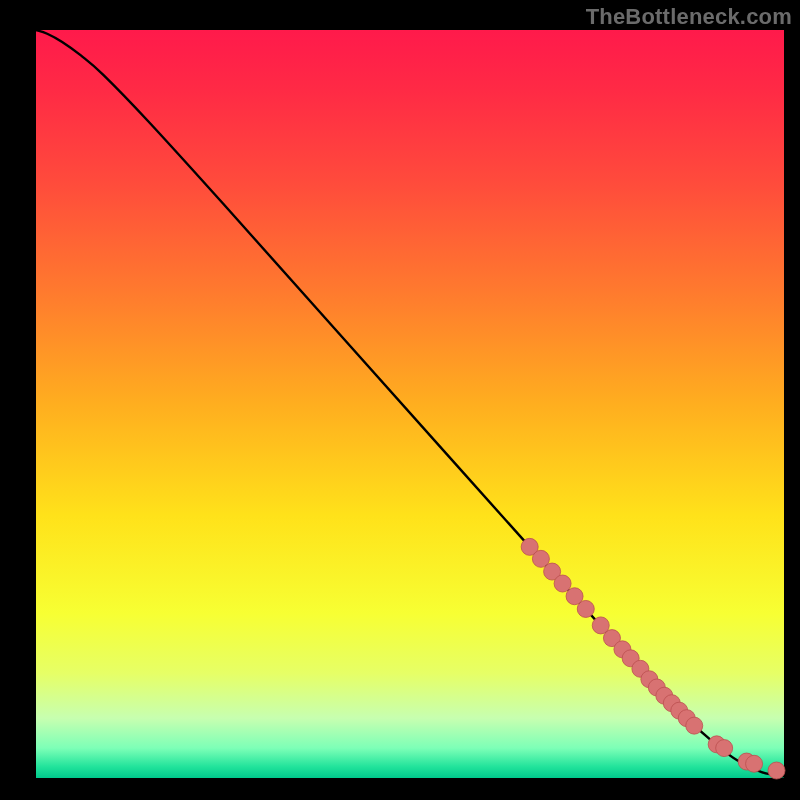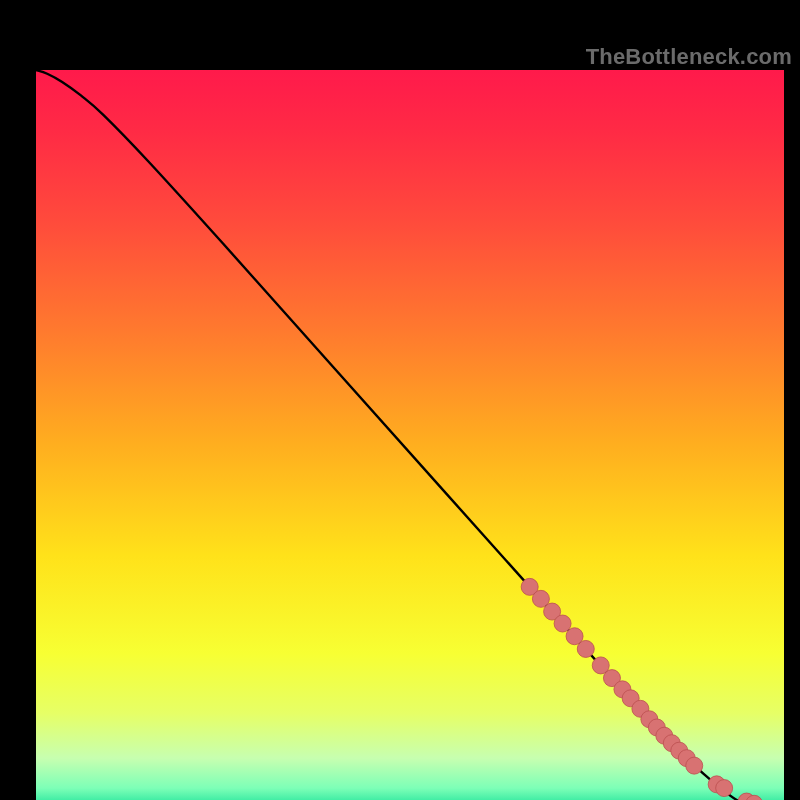--- a/index.html
+++ b/index.html
@@ -7,21 +7,20 @@
     padding: 0;
     width: 800px;
     height: 800px;
     background: #000;
     overflow: hidden;
   }
   .stage {
     position: relative;
     width: 800px;
     height: 646px;
-    margin-top: 40px;
   }
   .watermark {
     position: absolute;
     top: 4px;
     right: 8px;
     font-family: Arial, Helvetica, sans-serif;
     font-size: 22px;
     font-weight: 600;
     color: #6b6b6b;
     letter-spacing: 0.2px;

